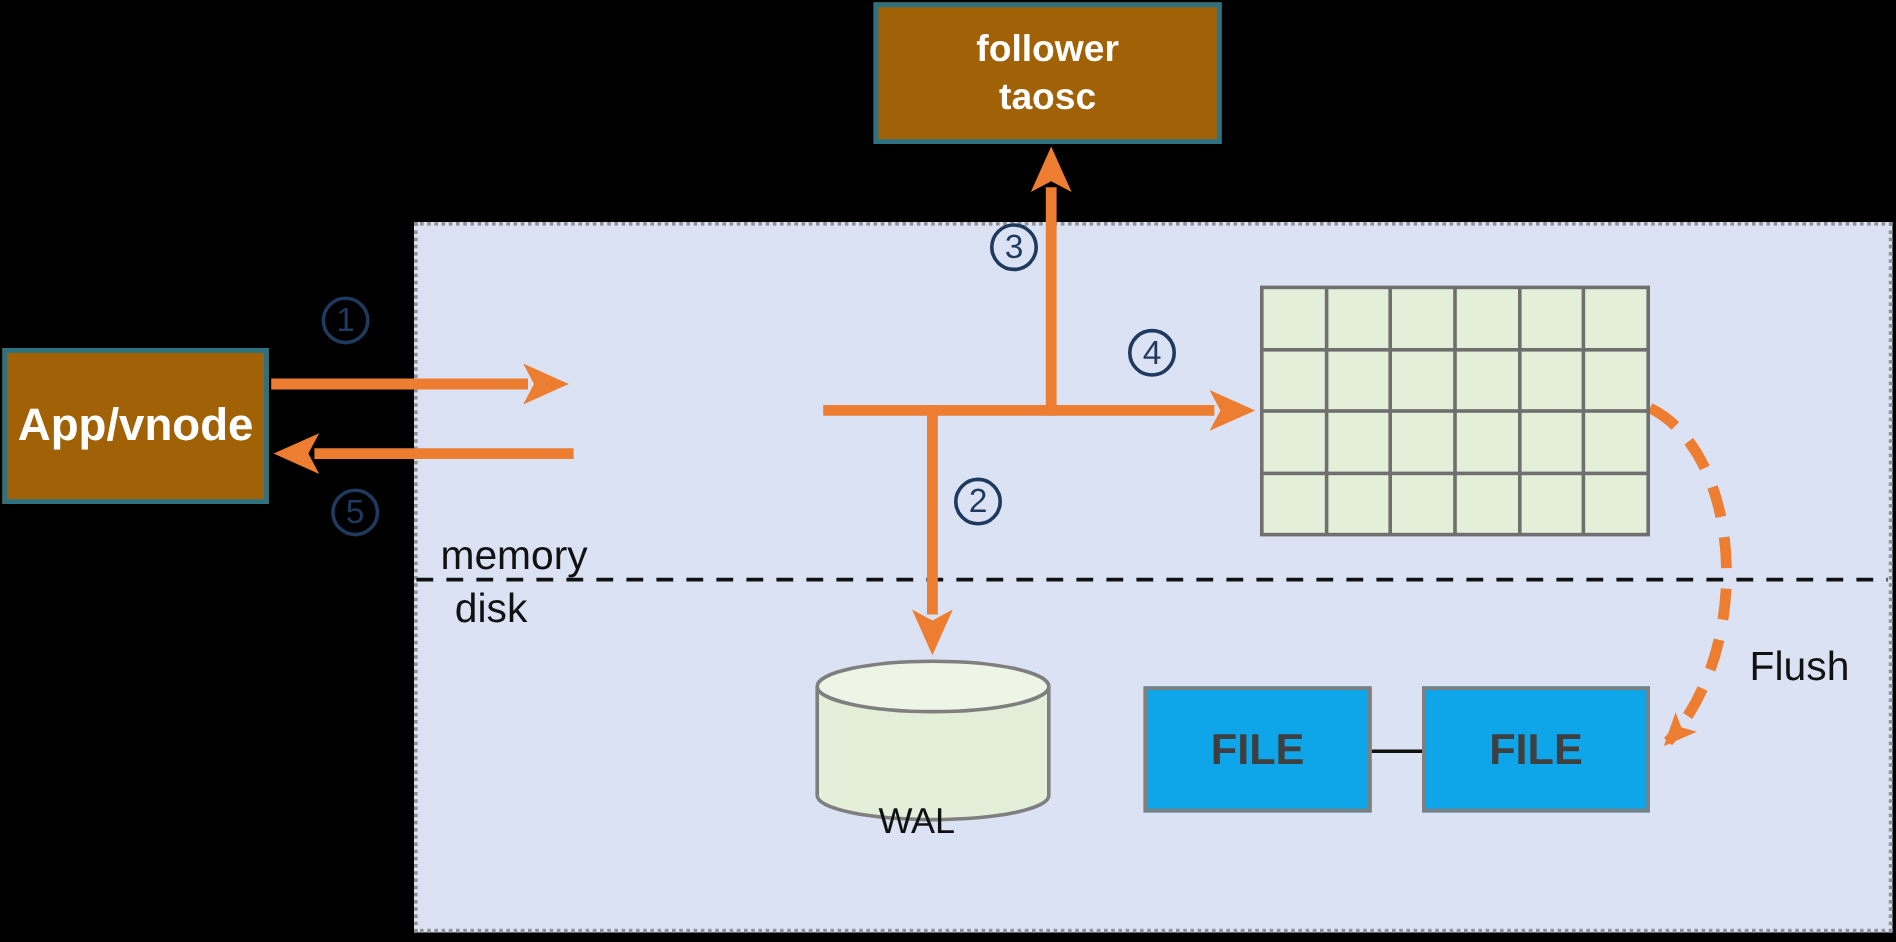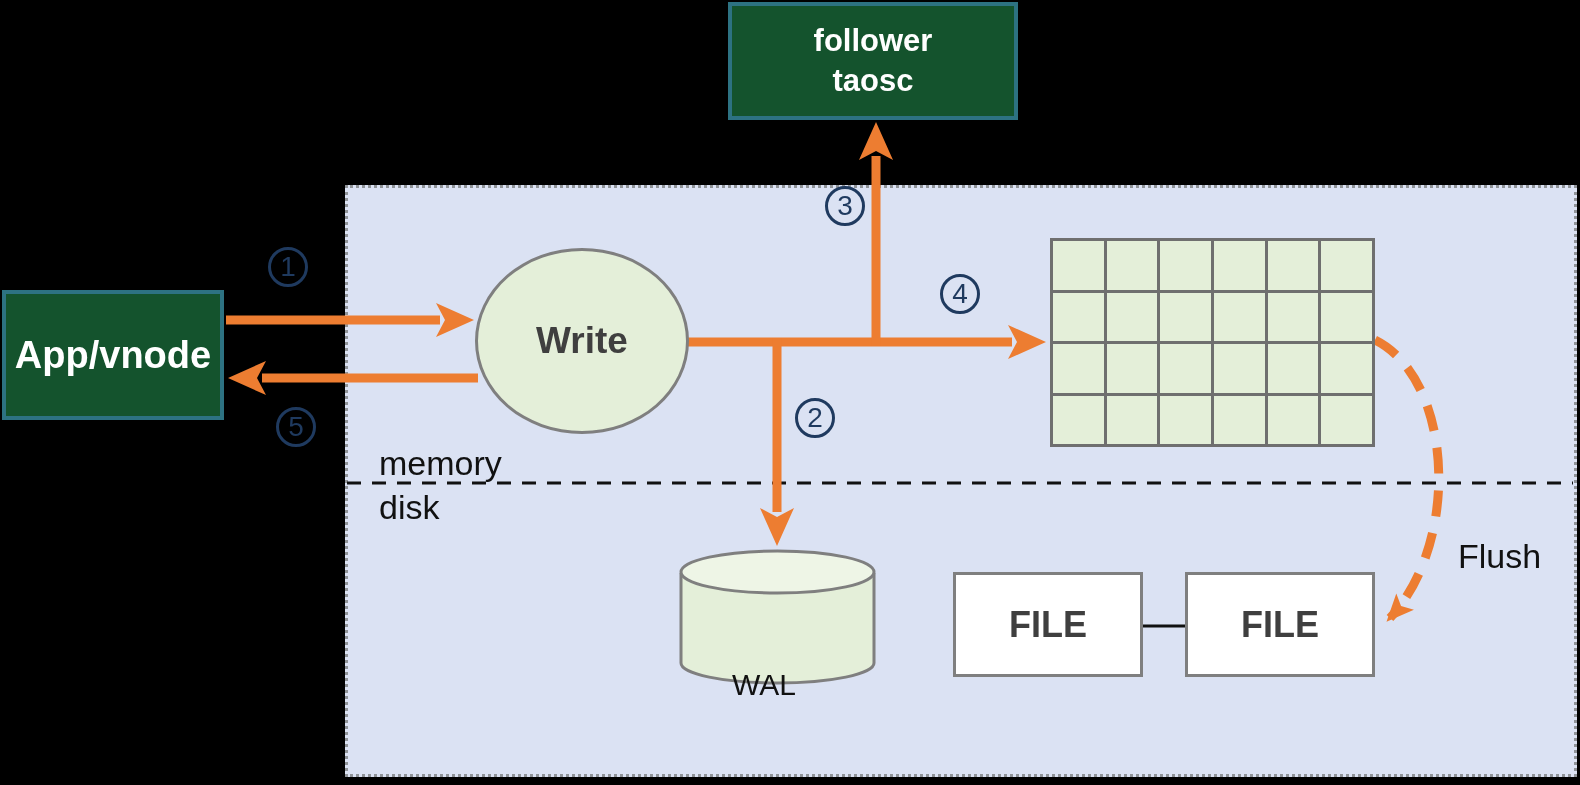--- a/index.html
+++ b/index.html
@@ -7,21 +7,21 @@
     position:relative;width:1580px;height:785px;background:#000;
     font-family:"Liberation Sans",sans-serif;overflow:hidden;
   }
   
   .panel{
     position:absolute;left:345px;top:185px;width:1226px;height:586px;
     background:#dbe2f3;border:3px dotted #8f9398;z-index:1;
   }
   
   .blue-node{
-    position:absolute;background:#14532d;border:4px solid #2d7282;
+    position:absolute;background:#a16207;border:4px solid #2d7282;
     color:#fff;font-weight:bold;display:flex;flex-direction:column;
     align-items:center;justify-content:center;text-align:center;
     box-sizing:border-box;z-index:3;
   }
   #app-node{left:2px;top:290px;width:222px;height:130px;font-size:38px;}
   #follower-node{left:728px;top:2px;width:290px;height:118px;font-size:31px;line-height:40px;}
   
   #write-circle{
     position:absolute;left:475px;top:248px;width:214px;height:186px;
     background:#e4efd9;border:3px solid #7f7f7f;border-radius:50%;
@@ -31,29 +31,29 @@
   
   #memtable{
     position:absolute;left:1050px;top:238px;width:325px;height:209px;
     background:#6f6f6f;display:grid;gap:3px;padding:3px;box-sizing:border-box;z-index:3;
   }
   #memtable .cell{background:#e4efd9;}
   
   #wal{position:absolute;left:678px;top:548px;width:199px;height:139px;z-index:3;}
   
   .file-box{
-    position:absolute;top:572px;width:190px;height:105px;background:#ffffff;
+    position:absolute;top:572px;width:190px;height:105px;background:#0ea5e9;
     border:3px solid #7f7f7f;display:flex;align-items:center;justify-content:center;
     font-size:36px;font-weight:bold;color:#3f3f3f;box-sizing:border-box;z-index:3;
   }
   #file-left{left:953px;}
   #file-right{left:1185px;}
   
   .lbl{position:absolute;color:#111;font-size:34px;z-index:4;white-space:nowrap;}
-  #lbl-memory{left:367px;top:444px;margin-left:12px;}
+  #lbl-memory{left:367px;top:444px;}
   #lbl-disk{left:367px;top:488px;margin-left:12px;}
   #lbl-flush{left:1458px;top:537px;}
   #lbl-leader{left:1336px;top:727px;}
   #lbl-wal{left:732px;top:668px;font-size:30px;}
   
   .badge{
     position:absolute;width:40px;height:40px;border:3px solid #1f3a5f;
     border-radius:50%;color:#1f3a5f;font-size:28px;display:flex;
     align-items:center;justify-content:center;box-sizing:border-box;z-index:5;
     background:transparent;
@@ -102,23 +102,20 @@
 
   <div id="app-node" class="blue-node">
     <span>App/vnode</span>
   </div>
 
   <div id="follower-node" class="blue-node">
     <span>follower</span>
     <span>taosc</span>
   </div>
 
-  <div id="write-circle">
-    <span>Write</span>
-  </div>
 
   <div id="memtable" style="grid-template-columns: repeat(6, 1fr);">
       <div class="cell"></div>
       <div class="cell"></div>
       <div class="cell"></div>
       <div class="cell"></div>
       <div class="cell"></div>
       <div class="cell"></div>
       <div class="cell"></div>
       <div class="cell"></div>

